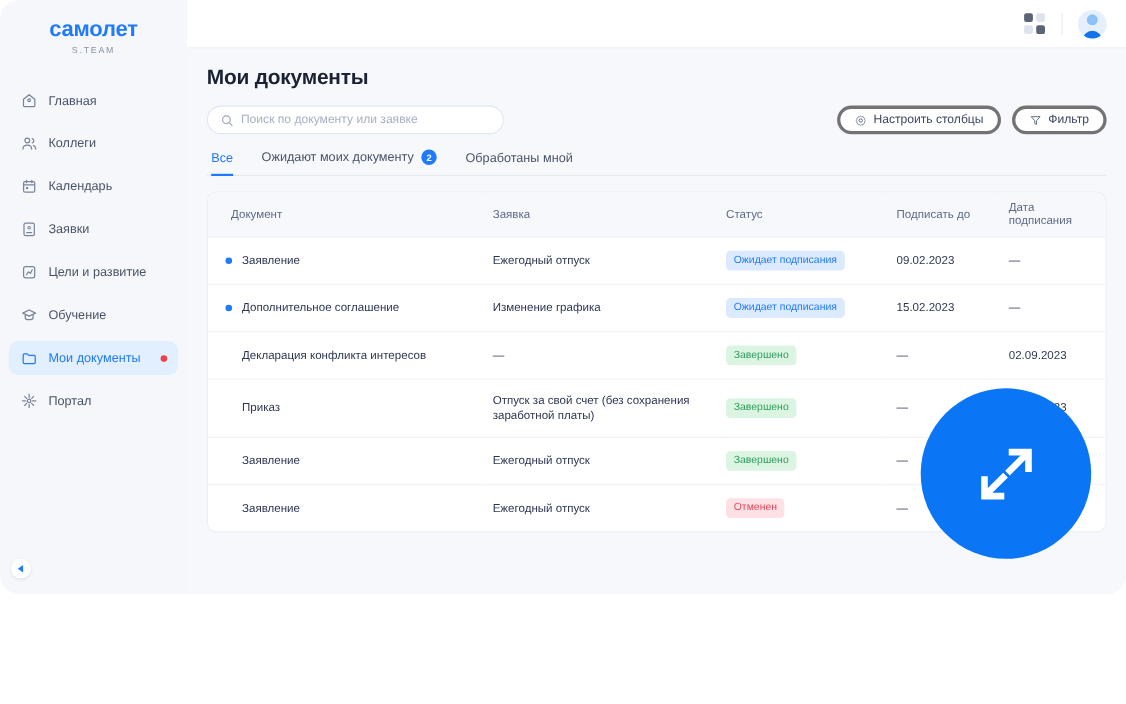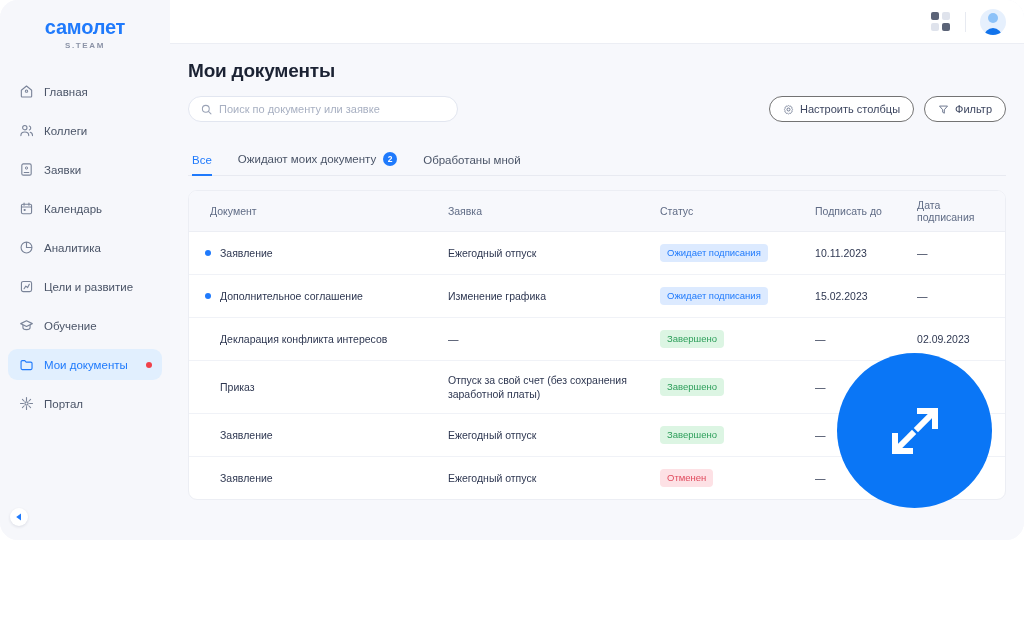--- a/index.html
+++ b/index.html
@@ -41,21 +41,21 @@
   .brand-name {
     font-size: 20px;
     font-weight: 700;
     color: #1f7afc;
     letter-spacing: -0.2px;
     line-height: 1.1;
   }
   .brand-sub {
     margin-top: 3px;
     font-size: 8px;
-    font-weight: 700;
+    font-weight: 400;
     letter-spacing: 1.6px;
     color: #8b93a7;
     text-align: center;
   }
 
   .nav {
     margin-top: 16px;
     display: flex;
     flex-direction: column;
     gap: 2px;
@@ -193,21 +193,21 @@
     font-weight: 700;
     color: #1b2233;
     letter-spacing: -0.2px;
     margin-bottom: 14px;
   }
 
   .toolbar {
     display: flex;
     align-items: center;
     justify-content: space-between;
-    margin-bottom: 30px;
+    margin-bottom: 14px;
   }
 
   .search-box {
     width: 270px;
     height: 26px;
     border: 1px solid #e2e6f0;
     border-radius: 13px;
     background: #ffffff;
     display: flex;
     align-items: center;
@@ -222,21 +222,21 @@
     background: transparent;
     font-size: 11px;
     color: #3d4660;
     font-family: inherit;
   }
   .search-box input::placeholder { color: #a8b0c2; }
 
   .toolbar-right { display: flex; gap: 10px; align-items: center; }
   .tbtn {
     height: 26px;
-    border: 1px solid #737373;
+    border: 3px solid #737373;
     border-radius: 13px;
     background: #ffffff;
     display: flex;
     align-items: center;
     gap: 6px;
     padding: 0 13px;
     font-size: 11px;
     color: #3d4660;
     cursor: pointer;
     font-family: inherit;
@@ -375,46 +375,37 @@
               <path d="M2 13.4 c0-2.4 1.9-3.8 4.2-3.8 s4.2 1.4 4.2 3.8" stroke="currentColor" stroke-width="1.2" stroke-linecap="round"></path>
               <path d="M11 3.2 a2.2 2.2 0 0 1 0 4.2" stroke="currentColor" stroke-width="1.2" stroke-linecap="round"></path>
               <path d="M12 9.9 c1.5 0.4 2.4 1.6 2.4 3.5" stroke="currentColor" stroke-width="1.2" stroke-linecap="round"></path>
             </svg>
           </span>
           <span class="nav-label">Коллеги</span>
         </div>
         <div class="nav-item">
           <span class="nav-icon">
             <svg viewBox="0 0 16 16" fill="none">
-              <rect x="3" y="2" width="10" height="12" rx="1.6" stroke="currentColor" stroke-width="1.2"></rect>
-              <circle cx="8" cy="6.4" r="1.2" stroke="currentColor" stroke-width="1.05"></circle>
-              <path d="M5.6 11.2 h4.8" stroke="currentColor" stroke-width="1.2" stroke-linecap="round"></path>
-            </svg>
-          </span>
-          <span class="nav-label">Заявки</span>
-        </div>
-        <div class="nav-item">
-          <span class="nav-icon">
-            <svg viewBox="0 0 16 16" fill="none">
               <rect x="2.6" y="3.4" width="10.8" height="10.2" rx="1.5" stroke="currentColor" stroke-width="1.2"></rect>
               <path d="M2.6 6.4 h10.8" stroke="currentColor" stroke-width="1.2"></path>
               <path d="M5.4 2.2 v2.2 M10.6 2.2 v2.2" stroke="currentColor" stroke-width="1.2" stroke-linecap="round"></path>
               <rect x="5" y="8.6" width="2" height="2" rx="0.4" fill="currentColor"></rect>
             </svg>
           </span>
           <span class="nav-label">Календарь</span>
         </div>
         <div class="nav-item">
           <span class="nav-icon">
             <svg viewBox="0 0 16 16" fill="none">
-              <circle cx="8" cy="8" r="5.8" stroke="currentColor" stroke-width="1.2"></circle>
-              <path d="M8 2.2 V8 H13.8" stroke="currentColor" stroke-width="1.2"></path>
-            </svg>
-          </span>
-          <span class="nav-label">Аналитика</span>
+              <rect x="3" y="2" width="10" height="12" rx="1.6" stroke="currentColor" stroke-width="1.2"></rect>
+              <circle cx="8" cy="6.4" r="1.2" stroke="currentColor" stroke-width="1.05"></circle>
+              <path d="M5.6 11.2 h4.8" stroke="currentColor" stroke-width="1.2" stroke-linecap="round"></path>
+            </svg>
+          </span>
+          <span class="nav-label">Заявки</span>
         </div>
         <div class="nav-item">
           <span class="nav-icon">
             <svg viewBox="0 0 16 16" fill="none">
               <rect x="2.6" y="2.6" width="10.8" height="10.8" rx="2" stroke="currentColor" stroke-width="1.2"></rect>
               <path d="M5.4 10.4 L7.3 7.6 L9.2 9.1 L11 5.6" stroke="currentColor" stroke-width="1.2" stroke-linecap="round" stroke-linejoin="round"></path>
             </svg>
           </span>
           <span class="nav-label">Цели и развитие</span>
         </div>
@@ -536,21 +527,21 @@
           <tbody id="tbody">
               <tr>
                 <td>
                   <div class="doc-cell">
                     <span class="row-dot"></span>
                     <span>Заявление</span>
                   </div>
                 </td>
                 <td>Ежегодный отпуск</td>
                 <td><span class="badge pending">Ожидает подписания</span></td>
-                <td>10.11.2023</td>
+                <td>09.02.2023</td>
                 <td>—</td>
               </tr>
               <tr>
                 <td>
                   <div class="doc-cell">
                     <span class="row-dot"></span>
                     <span>Дополнительное соглашение</span>
                   </div>
                 </td>
                 <td>Изменение графика</td>

